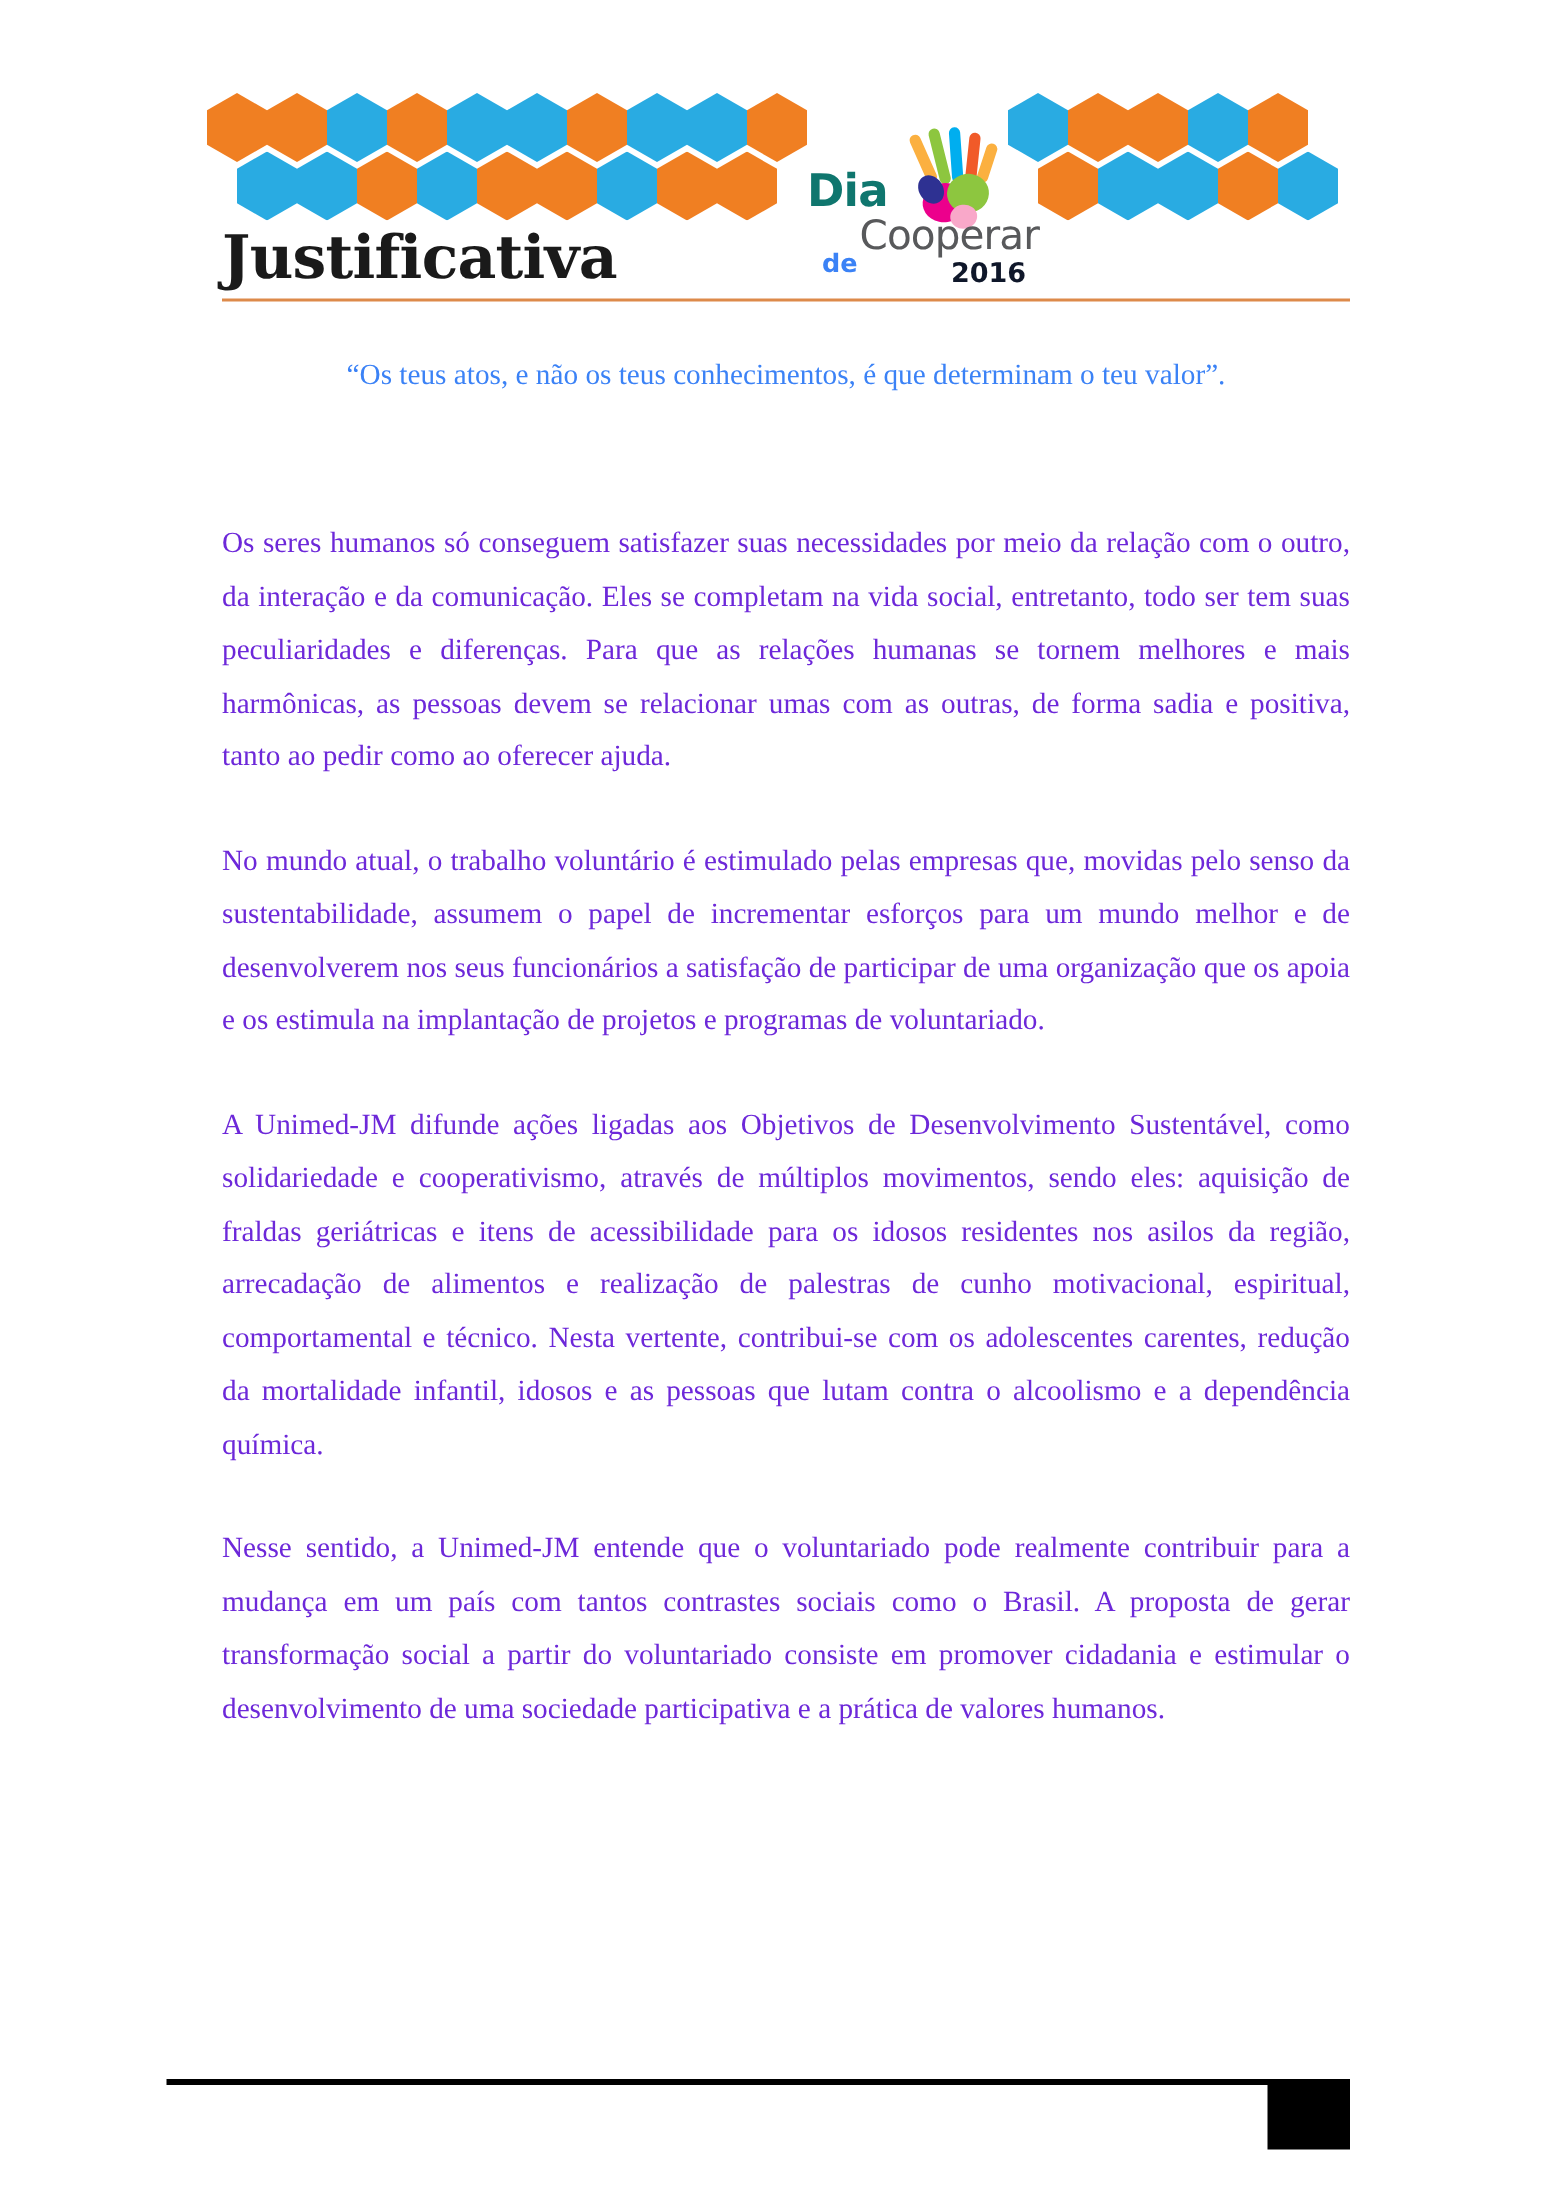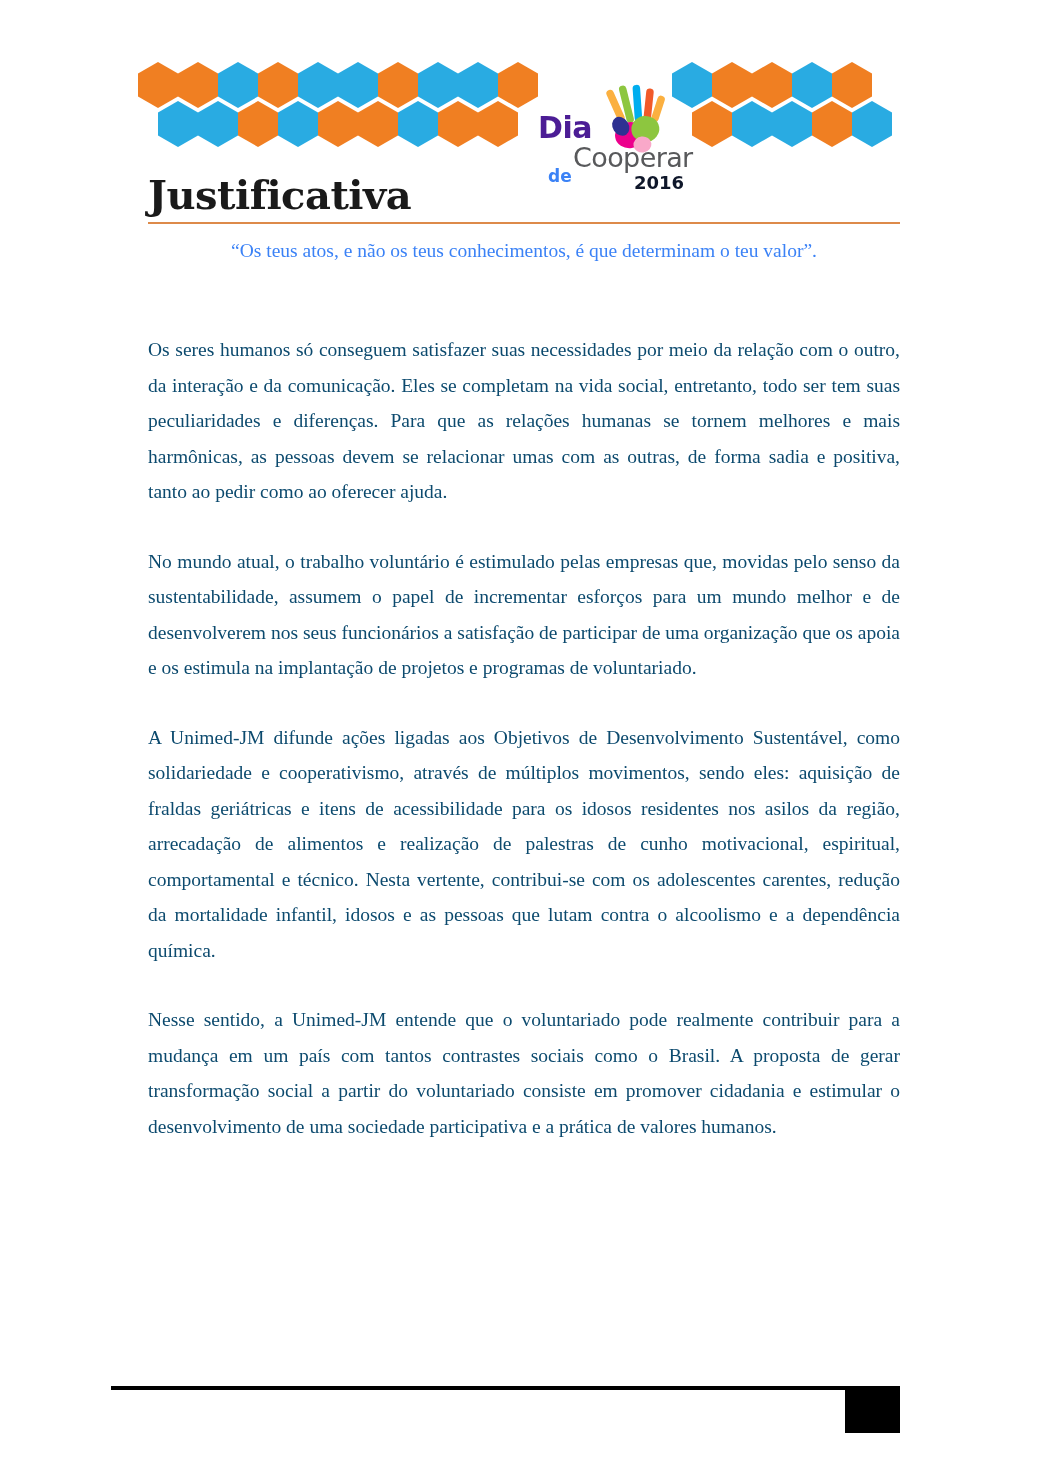--- a/index.html
+++ b/index.html
@@ -69,21 +69,21 @@
     width: 78px;
     height: 72px;
   }
   .logo-dia {
     position: absolute;
     left: 0px;
     top: 26px;
     font-family: "DejaVu Sans", sans-serif;
     font-weight: bold;
     font-size: 30px;
-    color: #4c1d95;
+    color: #0f766e;
     letter-spacing: -0.5px;
   }
   .logo-de {
     position: absolute;
     left: 10px;
     top: 82px;
     font-family: "DejaVu Sans", sans-serif;
     font-weight: bold;
     font-size: 17px;
     color: #3b82f6;
@@ -105,21 +105,21 @@
     font-family: "DejaVu Sans", sans-serif;
     font-weight: bold;
     font-size: 18px;
     color: #0f172a;
   }
 
   
   .title-block {
     position: absolute;
     left: 148px;
-    top: 171px;
+    top: 148px;
     width: 752px;
   }
   .doc-title {
     margin: 0;
     font-family: "DejaVu Serif", serif;
     font-weight: bold;
     font-size: 40px;
     line-height: 48px;
     color: #1a1a1a;
     letter-spacing: -0.5px;
@@ -151,26 +151,26 @@
   }
 
   
   .body-block {
     position: absolute;
     left: 148px;
     top: 332px;
     width: 752px;
   }
   .para {
-    margin: 0 0 34px 0;
+    margin: 13px 0 34px 0;
     text-align: justify;
     text-justify: inter-word;
     font-size: 19.5px;
     line-height: 35.5px;
-    color: #0c4a6e;
+    color: #6d28d9;
     hyphens: none;
   }
   .para:last-child { margin-bottom: 0; }
 
   
   .footer {
     position: absolute;
     left: 0;
     top: 1386px;
     width: 1040px;

